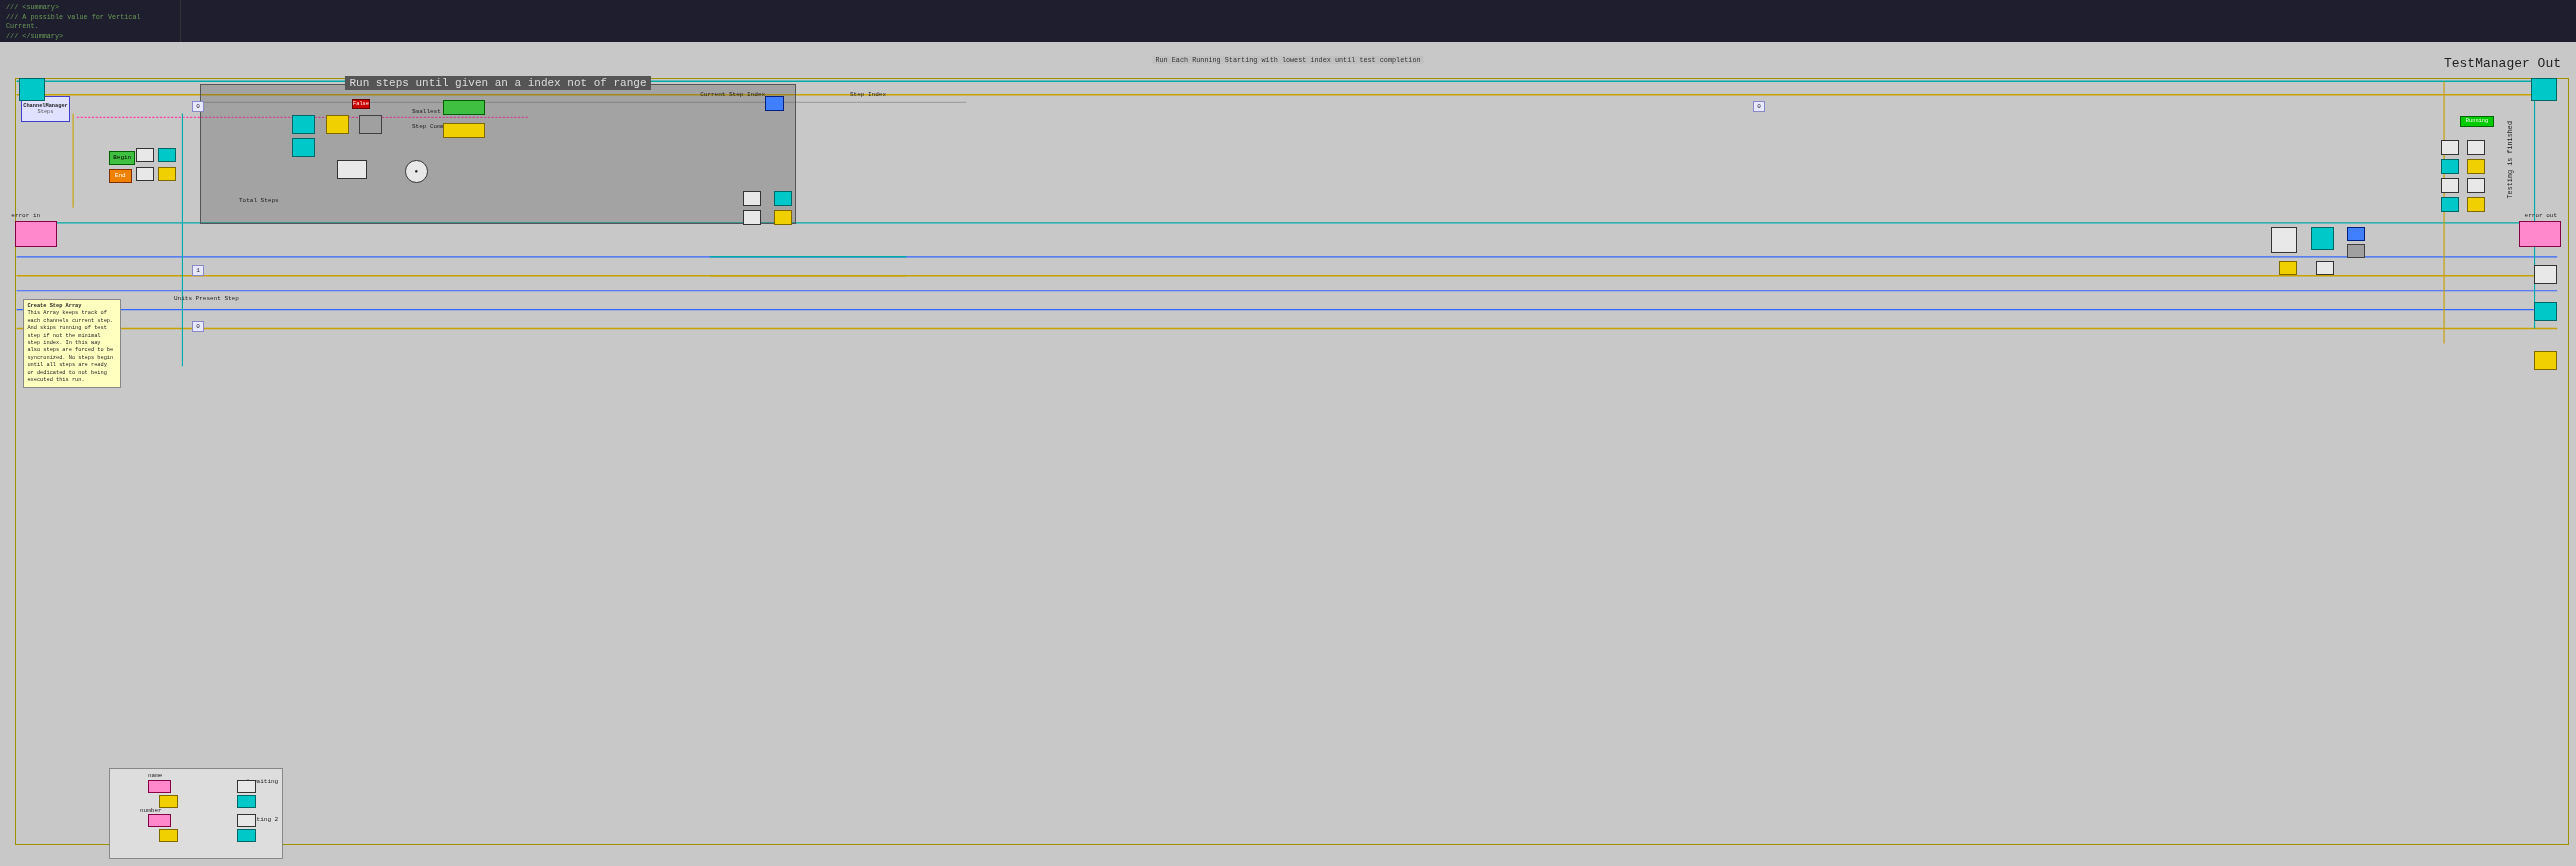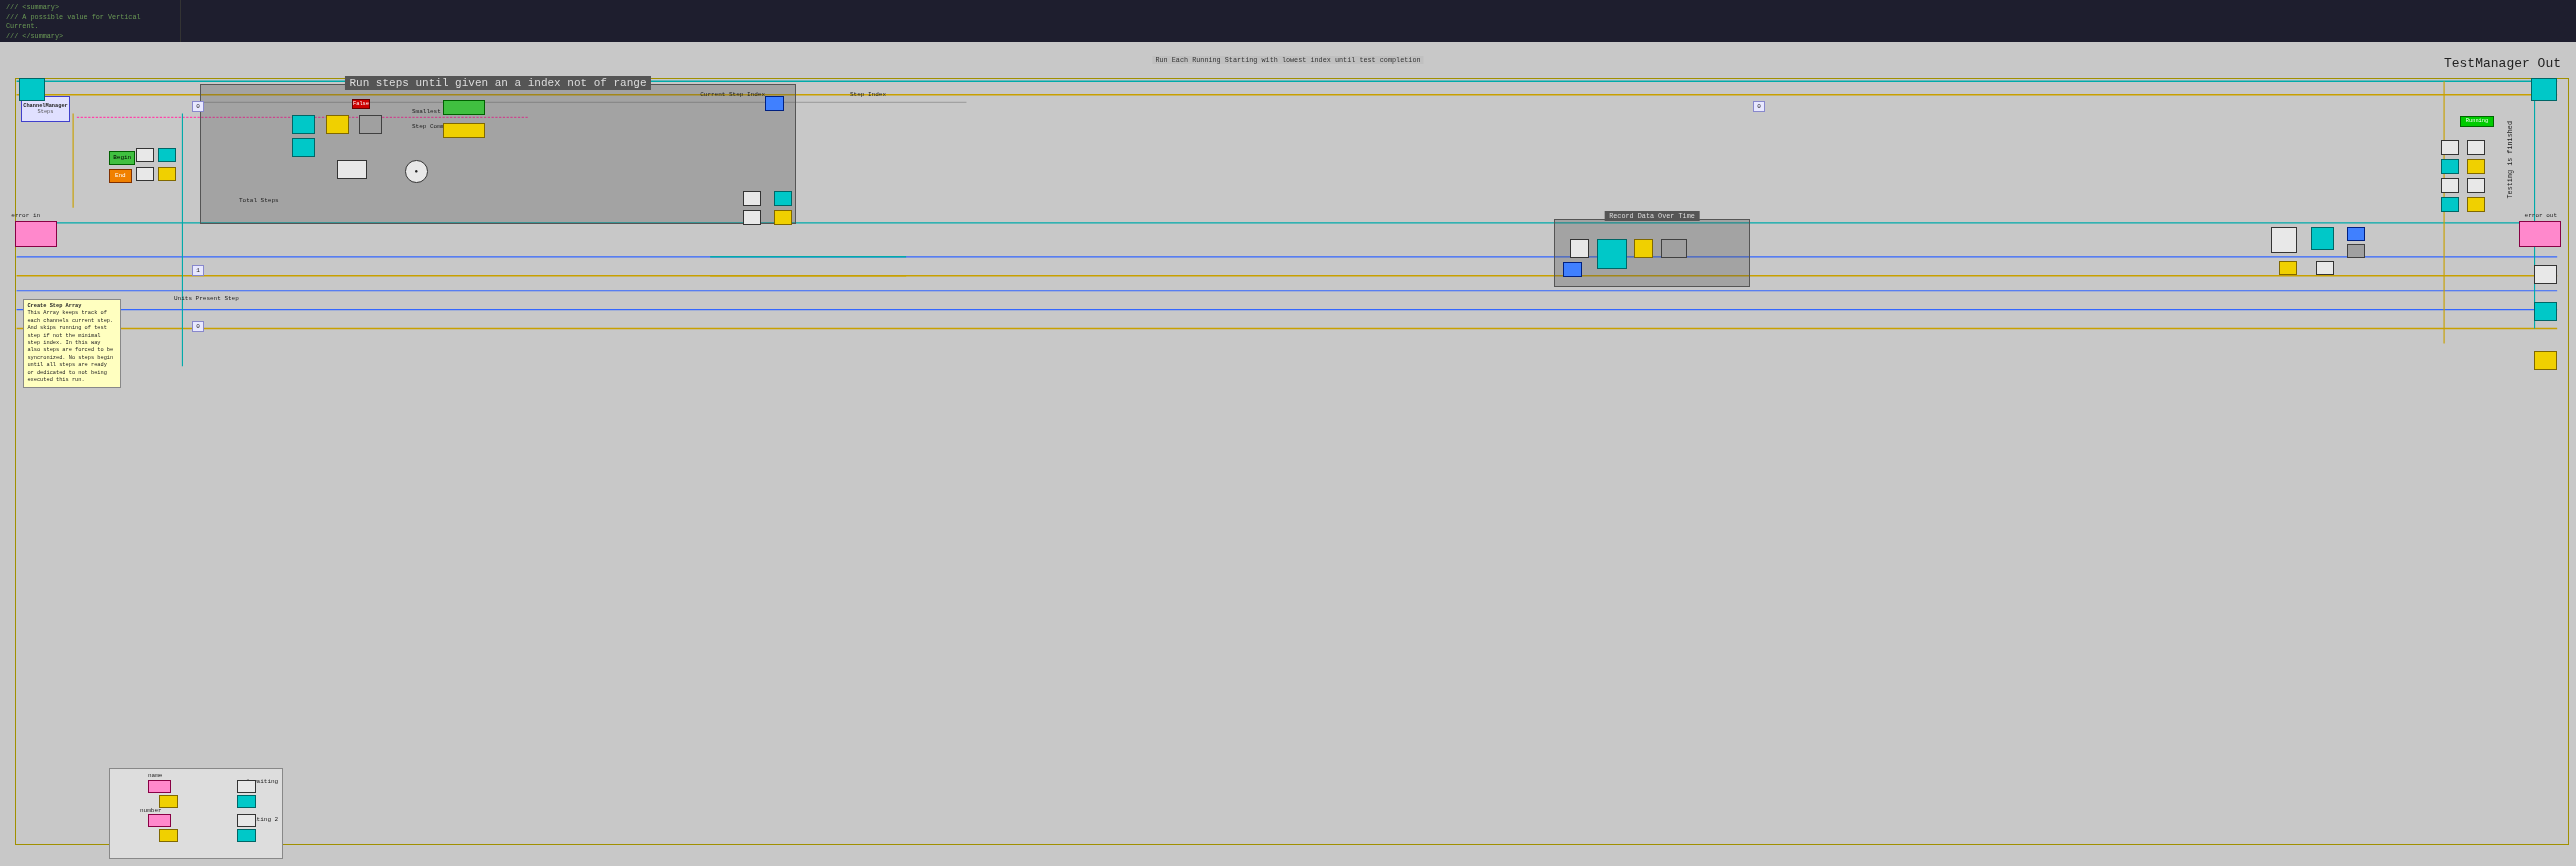--- a/index.html
+++ b/index.html
@@ -342,29 +342,20 @@
     <div class="node-box yellow" style="position:absolute;top:30px;left:125px;width:22.6px;height:19px;"></div>
     <div class="node-box gray" style="position:absolute;top:30px;left:158px;width:22.6px;height:19px;"></div>
     <div class="node-box teal" style="position:absolute;top:53px;left:91px;width:22.6px;height:19px;"></div>
     <div class="node-box" style="position:absolute;top:75px;left:136px;width:30px;height:19px;"></div>
     <div class="node-box green" style="position:absolute;top:15px;left:242px;width:42px;height:15px;"></div>
     <div class="node-box yellow" style="position:absolute;top:38px;left:242px;width:42px;height:15px;"></div>
     <div class="node-box" style="position:absolute;top:75px;left:204px;width:22.6px;height:22.6px;border-radius:50%;">●</div>
     <div class="node-box blue" style="position:absolute;top:11.3px;right:11.3px;width:19px;height:15px;"></div>
   </div>
 
-  <div class="record-frame">
-    <div class="record-frame-title">Record Data Over Time</div>
-
-    <div class="node-box" style="position:absolute;top:19px;left:15px;width:19px;height:19px;"></div>
-    <div class="node-box teal" style="position:absolute;top:19px;left:42px;width:30px;height:30px;"></div>
-    <div class="node-box yellow" style="position:absolute;top:19px;left:79px;width:19px;height:19px;"></div>
-    <div class="node-box gray" style="position:absolute;top:19px;left:106px;width:26.4px;height:19px;"></div>
-    <div class="node-box blue" style="position:absolute;top:42px;left:7.5px;width:19px;height:15px;"></div>
-  </div>
 
   <div class="node-box green" style="position:absolute;top:109px;left:109px;width:26.4px;height:11.3px;">
     <span>Begin</span>
   </div>
   <div class="node-box orange" style="position:absolute;top:127px;left:109px;width:22.6px;height:11.3px;">
     <span>End</span>
   </div>
 
   <div class="node-box" style="position:absolute;top:106px;left:136px;width:15px;height:13.6px;"></div>
   <div class="node-box teal" style="position:absolute;top:106px;left:158px;width:15px;height:13.6px;"></div>

